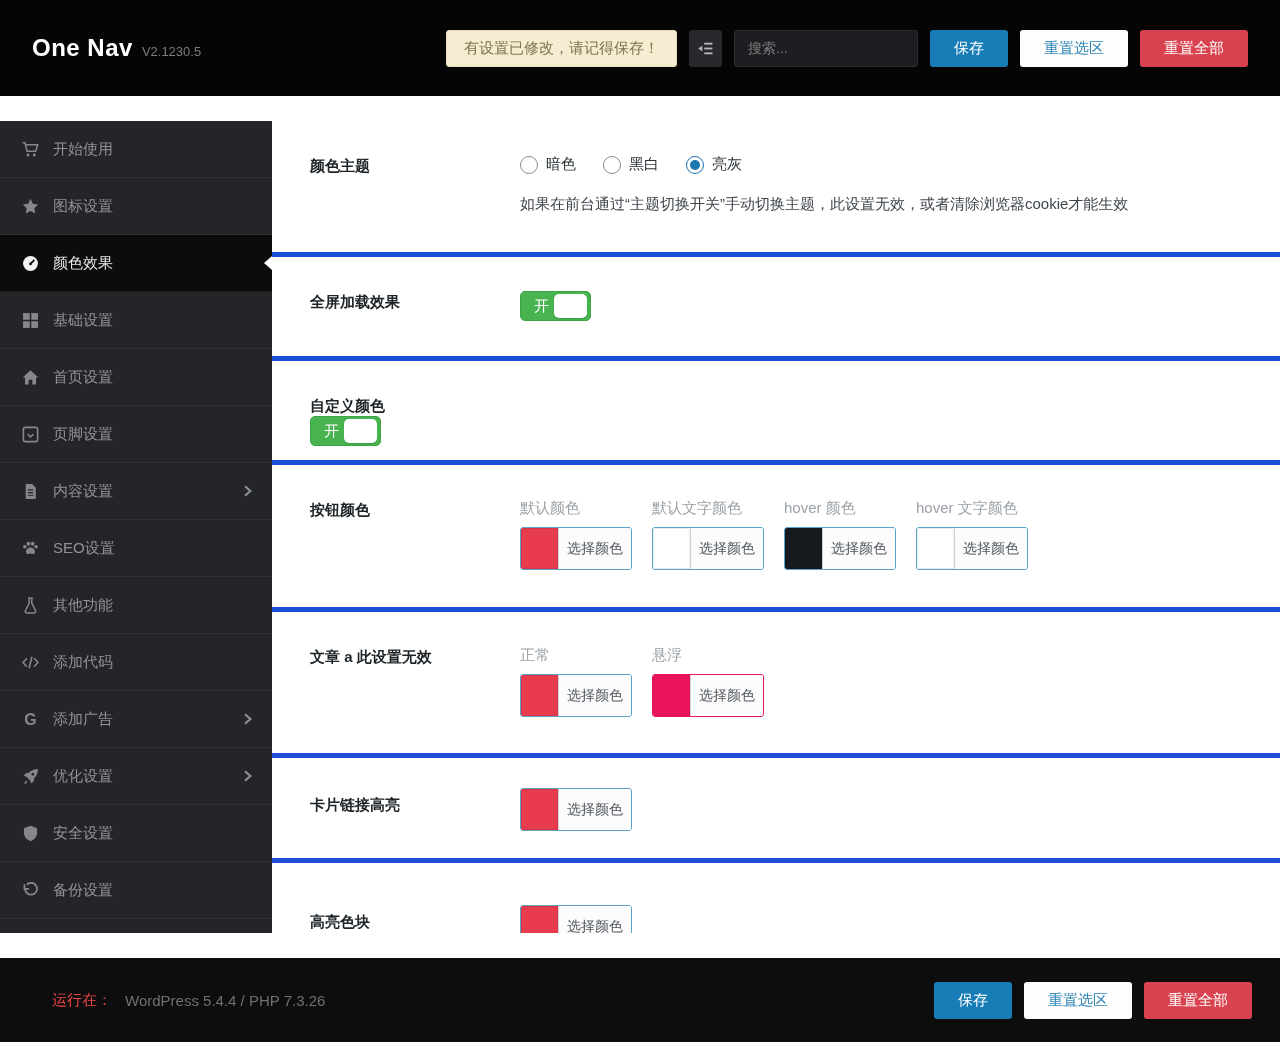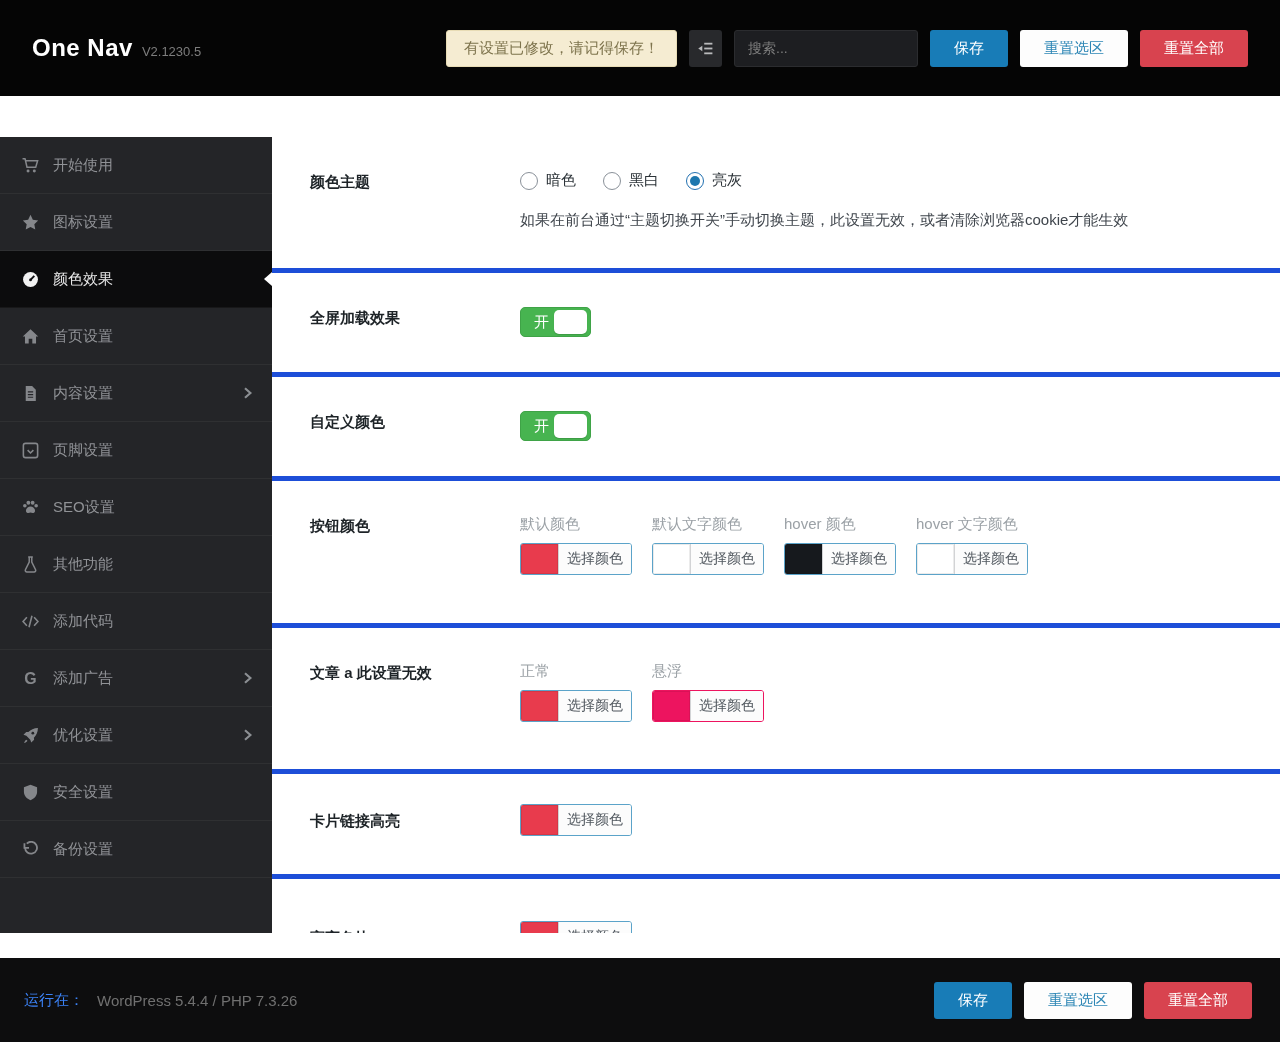--- a/index.html
+++ b/index.html
@@ -37,21 +37,21 @@
   .btn {
     height:37px; padding:0 24px; border-radius:3px; font-size:15px; cursor:pointer;
     display:flex; align-items:center; justify-content:center; border:none;
     font-family:inherit; white-space:nowrap;
   }
   .btn-primary { background:#187cb7; color:#fff; }
   .btn-ghost   { background:#fdfdfd; color:#2d86b5;text-align:center; }
   .btn-danger  { background:#d8434f; color:#fff; }
 
   
-  .main { flex:1; display:flex; min-height:0;margin-top:16px; }
+  .main { flex:1; display:flex; min-height:0; }
 
   .sidebar { width:272px; background:#242528; flex:0 0 auto; }
   .menu-item {
     height:57px; display:flex; align-items:center; padding:0 18px 0 21px;
     color:#909296; font-size:15px; border-bottom:1px solid rgba(255,255,255,.05);
     cursor:pointer; position:relative;
   }
   .menu-item .mi-icon { width:19px; display:flex; justify-content:center; margin-right:13px; color:#85878b; }
   .menu-item.active { background:#0c0c0d; color:#e8e8e8; }
   .menu-item.active .mi-icon { color:#f2f2f2; }
@@ -89,35 +89,35 @@
   .toggle-knob {
     position:absolute; top:2px; right:3px; width:33px; height:24px;
     background:#fff; border-radius:5px; box-shadow:0 1px 1px rgba(0,0,0,.15);
   }
 
   
   .picker-grid { display:flex; gap:20px; }
   .picker-col { width:112px; flex:0 0 auto; }
   .sub-label { font-size:15px; color:#9ba1a6; margin-bottom:9px; white-space:nowrap; }
   .picker {
-    width:112px; height:32px; display:flex; border:1px solid #5ba3c9; border-radius:3px;
+    width:112px; height:43px; display:flex; border:1px solid #5ba3c9; border-radius:3px;
     overflow:hidden; background:#fcfcfc; cursor:pointer; padding:0; font-family:inherit;
   }
   .swatch { width:37px; flex:0 0 auto; box-shadow:inset 0 0 0 1px rgba(0,0,0,.08); }
   .pick-btn {
     flex:1; display:flex; align-items:center; justify-content:center;
     font-size:14px; color:#50575e; background:#fcfcfc; border-left:1px solid #d2d3d5;
   }
 
   
   .footerbar {
     height:84px; background:#0d0d0e; display:flex; align-items:center;
     padding:0 28px 0 24px; flex:0 0 auto;
   }
-  .run-label { color:#3b82f6; font-size:15px; }
+  .run-label { color:#ef4444; font-size:15px;margin-left:28px; }
   .env-text  { color:#707070; font-size:15px; margin-left:13px; }
   .footer-right { margin-left:auto; display:flex; align-items:center; gap:12px; }
 
   svg { display:block; }
 </style>
 </head>
 <body>
 
 <div class="app">
 
@@ -174,53 +174,64 @@
           <svg width="17" height="17" viewBox="0 0 16 16">
             <circle cx="8" cy="8" r="7" fill="currentColor"></circle>
             <path d="M8 8.4L11.6 4.6" stroke="#101012" stroke-width="1.8" fill="none"></path>
             <circle cx="8" cy="8.4" r="1.3" fill="#101012"></circle>
           </svg>
         </span>
         <span>颜色效果</span>
         <span class="caret"></span>
       </div>
 
+      <div class="menu-item">
+        <span class="mi-icon">
+          <svg width="17" height="17" viewBox="0 0 16 16" fill="currentColor">
+            <rect x="1" y="1" width="6.3" height="6.3"></rect>
+              <rect x="8.7" y="1" width="6.3" height="6.3"></rect>
+            <rect x="1" y="8.7" width="6.3" height="6.3"></rect>
+              <rect x="8.7" y="8.7" width="6.3" height="6.3"></rect>
+          </svg>
+        </span>
+        <span>基础设置</span>
+      </div>
 
       <div class="menu-item">
         <span class="mi-icon">
           <svg width="17" height="17" viewBox="0 0 16 16" fill="currentColor">
             <path d="M8 1.2L15.3 8h-2.1v6.5H9.7V10H6.3v4.5H2.8V8H.7z"></path>
           </svg>
         </span>
         <span>首页设置</span>
+      </div>
+
+      <div class="menu-item">
+        <span class="mi-icon">
+          <svg width="17" height="17" viewBox="0 0 16 16">
+            <rect x="1.3" y="1.3" width="13.4" height="13.4" rx="2" fill="none" stroke="currentColor" stroke-width="1.5"></rect>
+            <path d="M5.3 7.6L8 10.3l2.7-2.7" fill="none" stroke="currentColor" stroke-width="1.5"></path>
+          </svg>
+        </span>
+        <span>页脚设置</span>
       </div>
 
       <div class="menu-item">
         <span class="mi-icon">
           <svg width="17" height="17" viewBox="0 0 16 16">
             <path d="M3.5 1h6L13 4.5V15H3.5z" fill="currentColor"></path>
             <path d="M5.5 6.5h5M5.5 9h5M5.5 11.5h5" stroke="#242528" stroke-width="1.1" fill="none"></path>
           </svg>
         </span>
         <span>内容设置</span>
         <span class="chevron">
           <svg width="12" height="12" viewBox="0 0 10 10">
               <path d="M2.5 1L7 5 2.5 9" fill="none" stroke="currentColor" stroke-width="1.8"></path>
             </svg>
         </span>
-      </div>
-
-      <div class="menu-item">
-        <span class="mi-icon">
-          <svg width="17" height="17" viewBox="0 0 16 16">
-            <rect x="1.3" y="1.3" width="13.4" height="13.4" rx="2" fill="none" stroke="currentColor" stroke-width="1.5"></rect>
-            <path d="M5.3 7.6L8 10.3l2.7-2.7" fill="none" stroke="currentColor" stroke-width="1.5"></path>
-          </svg>
-        </span>
-        <span>页脚设置</span>
       </div>
 
       <div class="menu-item">
         <span class="mi-icon">
           <svg width="17" height="17" viewBox="0 0 16 16" fill="currentColor">
             <circle cx="2.7" cy="6.4" r="1.7"></circle>
               <circle cx="6" cy="3.5" r="1.8"></circle>
             <circle cx="10" cy="3.5" r="1.8"></circle>
               <circle cx="13.3" cy="6.4" r="1.7"></circle>
             <path d="M8 7c2.2 0 4.3 1.9 4.3 4 0 1.4-1.1 2.2-2.3 2.2-.8 0-1.4-.4-2-.4s-1.2.4-2 .4c-1.2 0-2.3-.8-2.3-2.2C3.7 8.9 5.8 7 8 7z"></path>
@@ -324,21 +335,21 @@
       <div class="setting-row" style="height:104px;">
         <div class="row-label">全屏加载效果</div>
         <div class="row-control">
           <div class="toggle">
             <span class="toggle-text">开</span>
             <span class="toggle-knob"></span>
           </div>
         </div>
       </div>
 
-      <div class="setting-row" style="height:104px;">
+      <div class="setting-row" style="height:104px;flex-direction:column;">
         <div class="row-label">自定义颜色</div>
         <div class="row-control">
           <div class="toggle">
             <span class="toggle-text">开</span>
             <span class="toggle-knob"></span>
           </div>
         </div>
       </div>
 
       <div class="setting-row" style="height:147px;">

